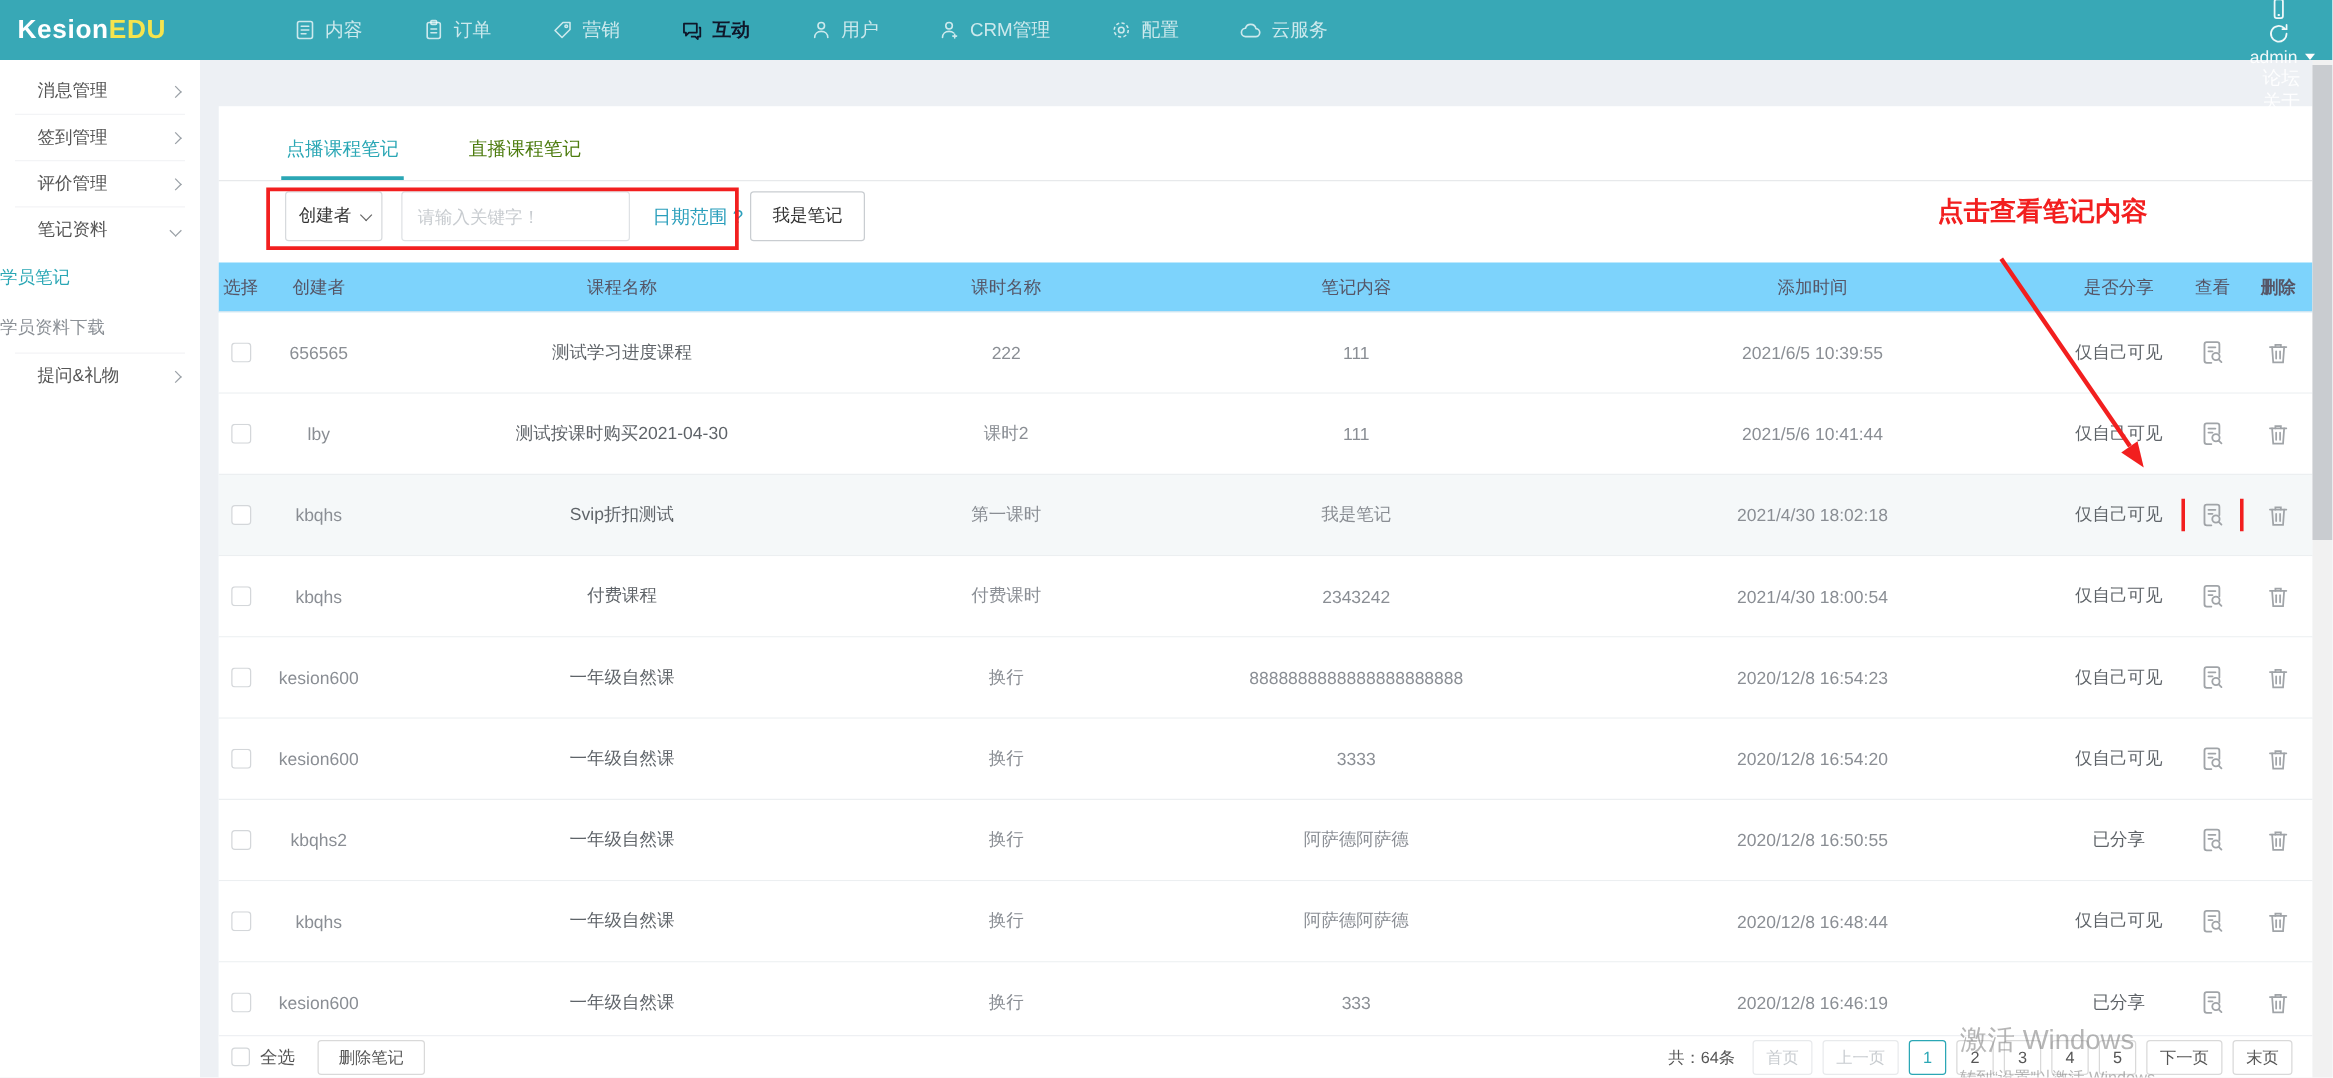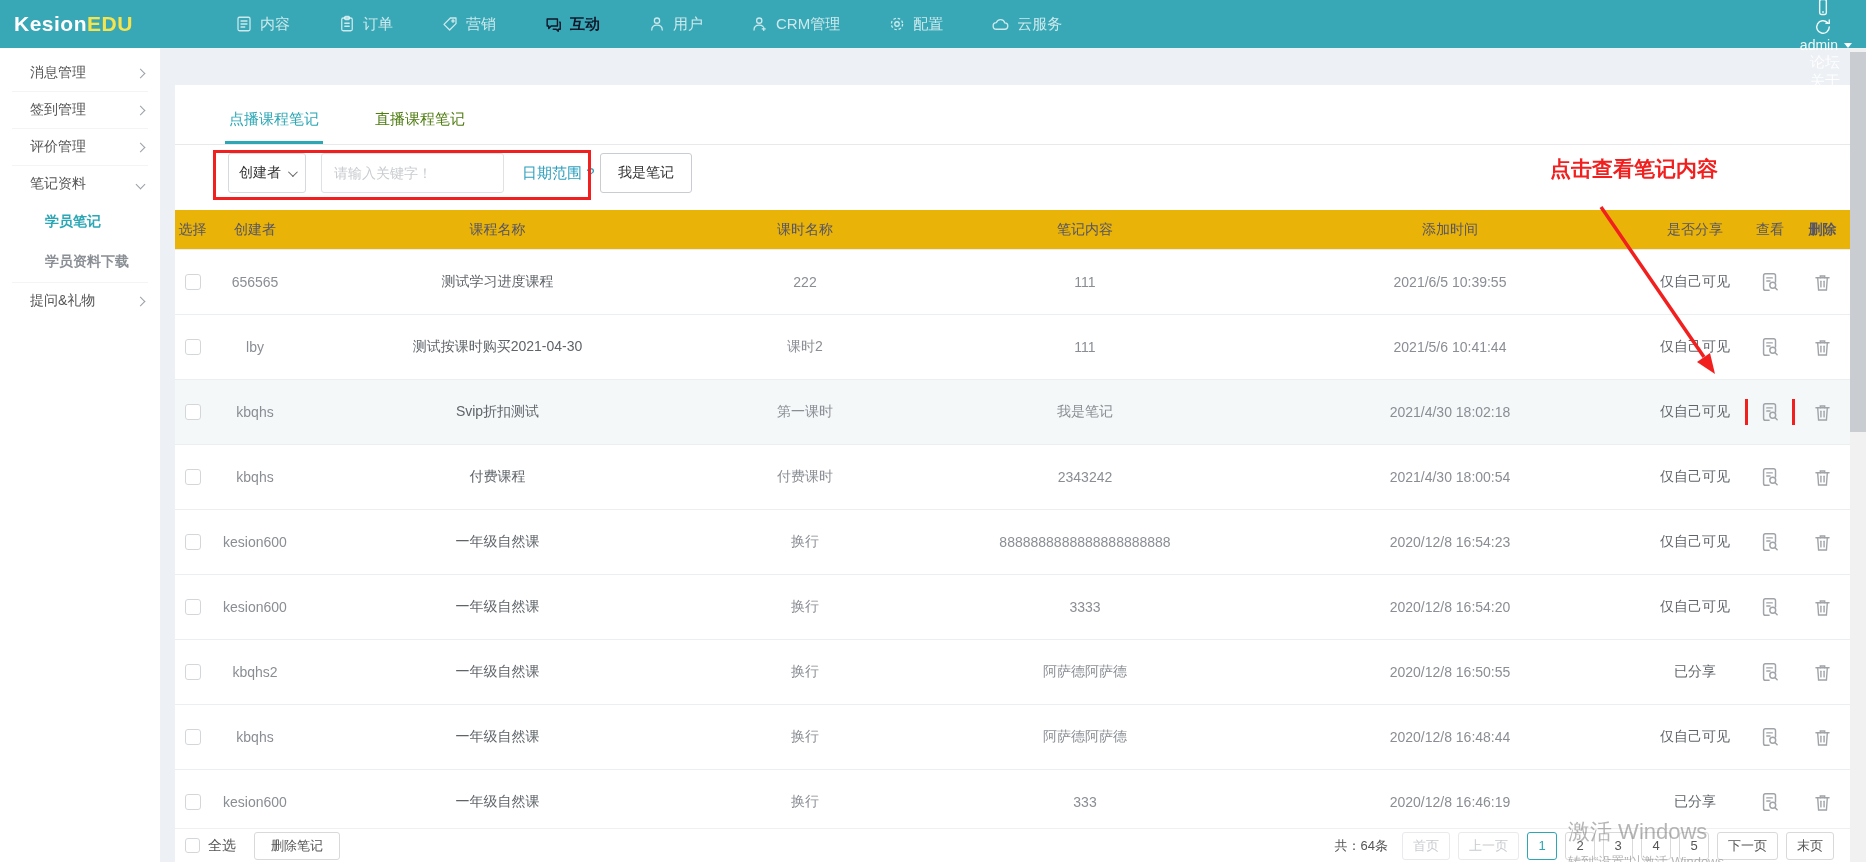--- a/index.html
+++ b/index.html
@@ -23,21 +23,21 @@
   .nav-link { margin-left:26px; font-size:15px; cursor:pointer; }
 
   
   .sidebar { position:absolute; left:0; top:48px; width:160px; height:814px; background:#ffffff; z-index:20; }
   .side-item { position:relative; height:36px; display:flex; align-items:center; padding-left:30px; font-size:14px; color:#555; cursor:pointer; }
   .side-item:first-child { margin-top:7px;align-items:center; }
   .side-sep { height:0; border-bottom:1px solid #f3f4f6; margin:0 12px; }
   .chev { position:absolute; right:16px; width:7px; height:7px; border-right:1.5px solid #9aa0a6; border-bottom:1.5px solid #9aa0a6; }
   .chev.right { transform:rotate(-45deg); }
   .chev.down { transform:rotate(45deg); }
-  .side-sub { height:40px; display:flex; align-items:center; padding-left:45px; font-size:14px; color:#8b9096; cursor:pointer;font-weight:bold; }
+  .side-sub { height:40px; display:flex; align-items:center; font-size:14px; color:#8b9096; cursor:pointer; }
   .side-sub.active { color:#2ba7b5; }
 
   
   .card { position:absolute; left:175px; top:85px; width:1675px; height:777px; background:#ffffff; z-index:5; }
 
   .tabs { height:60px; display:flex; align-items:flex-end; padding-left:50px; border-bottom:1px solid #e7e9eb; }
   .tab { font-size:15px; color:#4d7c0f; padding:0 4px 15px 4px; margin-right:48px; cursor:pointer; }
   .tab.active { color:#2ba7b5; border-bottom:3px solid #2ba7b5; padding-bottom:12px; }
 
   .search-row { position:absolute; left:0; top:68px; width:100%; height:40px; }
@@ -46,21 +46,21 @@
   .kw-input { position:absolute; left:146px; top:0; width:183px; height:40px; border:1px solid #dfe2e5; border-radius:3px; padding:0 12px; font-size:14px; color:#333; outline:none; font-family:inherit; }
   .kw-input::placeholder { color:#c8ccd0; }
   .date-link { position:absolute; left:347px; top:0; height:40px; display:flex; align-items:center; font-size:15px; color:#2b9fbc; cursor:pointer; white-space:nowrap; }
   .search-btn { position:absolute; left:425px; top:0; width:92px; height:40px; border:1px solid #c9cdd1; border-radius:3px; background:#fff; font-size:14px; color:#333; cursor:pointer; font-family:inherit; }
 
   .red-box { position:absolute; left:38px; top:65px; width:378px; height:50px; border:3px solid #f21f1f; z-index:18; pointer-events:none; }
   .annotation { position:absolute; left:1375px; top:70px; font-size:21px; font-weight:bold; color:#f33; color:#f21f1f; white-space:nowrap; z-index:18; }
 
   
   .table { position:absolute; left:0; top:125px; width:1675px; }
-  .thead { display:flex; height:40px; align-items:center; background:#eab308; border-bottom:1px solid #e9ebee; }
+  .thead { display:flex; height:40px; align-items:center; background:#7dd3fc; border-bottom:1px solid #e9ebee; }
   .thead .cell { font-size:14px; color:#556; }
   .trow { display:flex; height:65px; align-items:center; border-bottom:1px solid #eceff1; background:#fff; }
   .trow.highlight { background:#f5f8f9; }
   .cell { display:flex; align-items:center; justify-content:center; text-align:center; font-size:14px; color:#5f6469; overflow:hidden; }
   .c-select { width:35px; }
   .c-creator { width:90px; }
   .c-course { width:395px; }
   .c-lesson { width:220px; }
   .c-content { width:340px; }
   .c-time { width:390px; }

